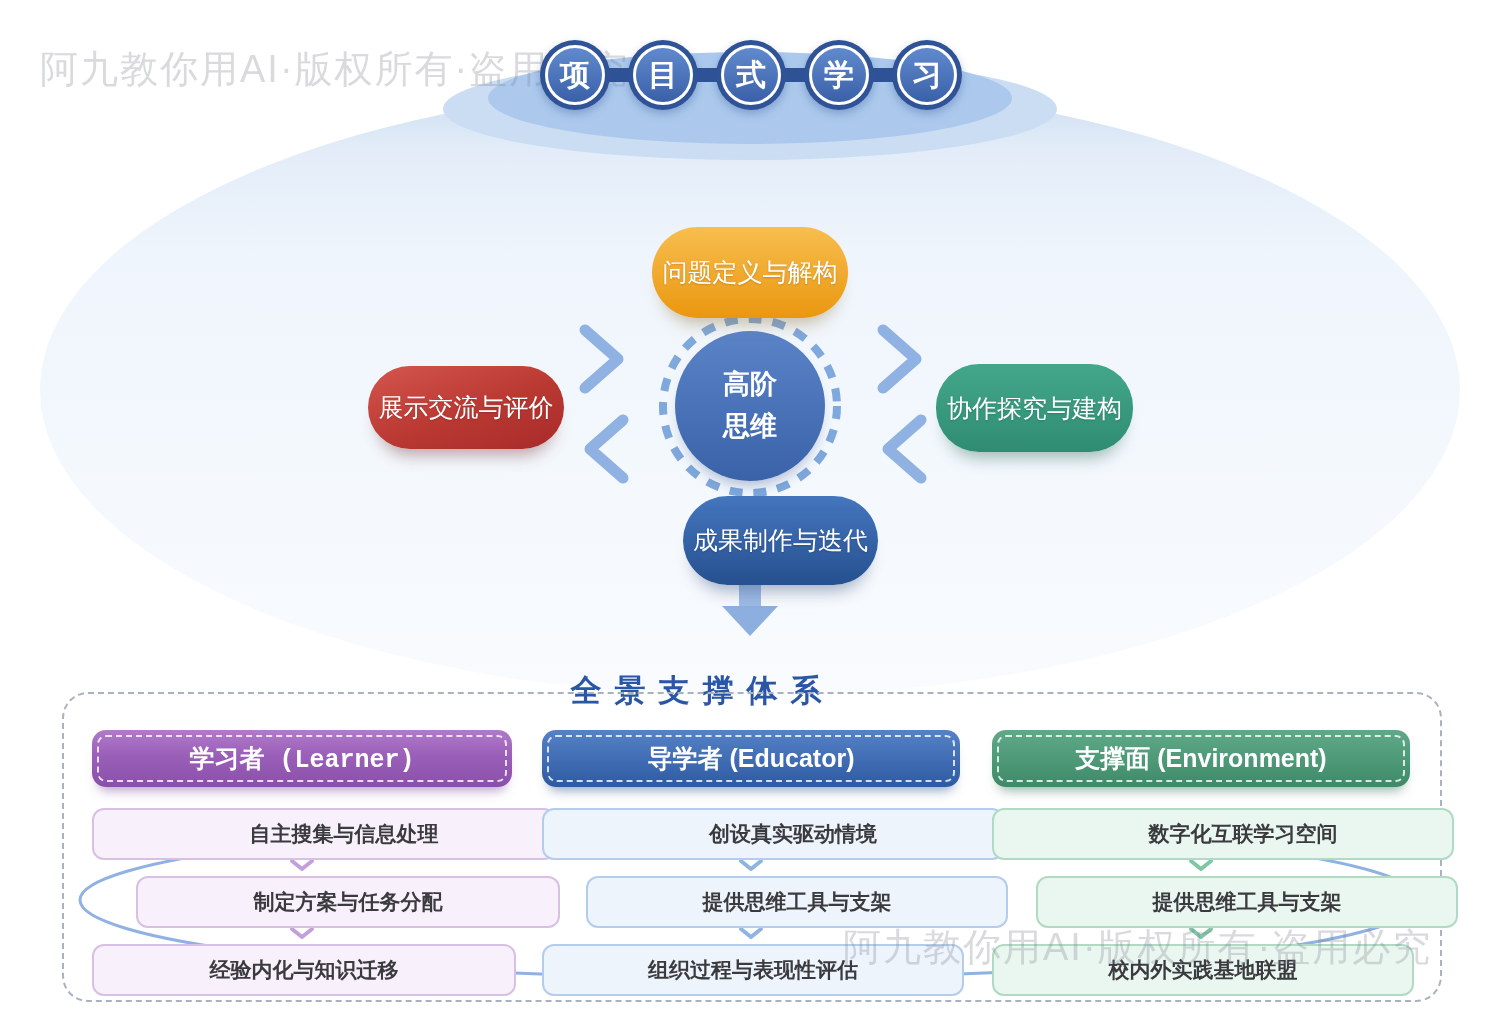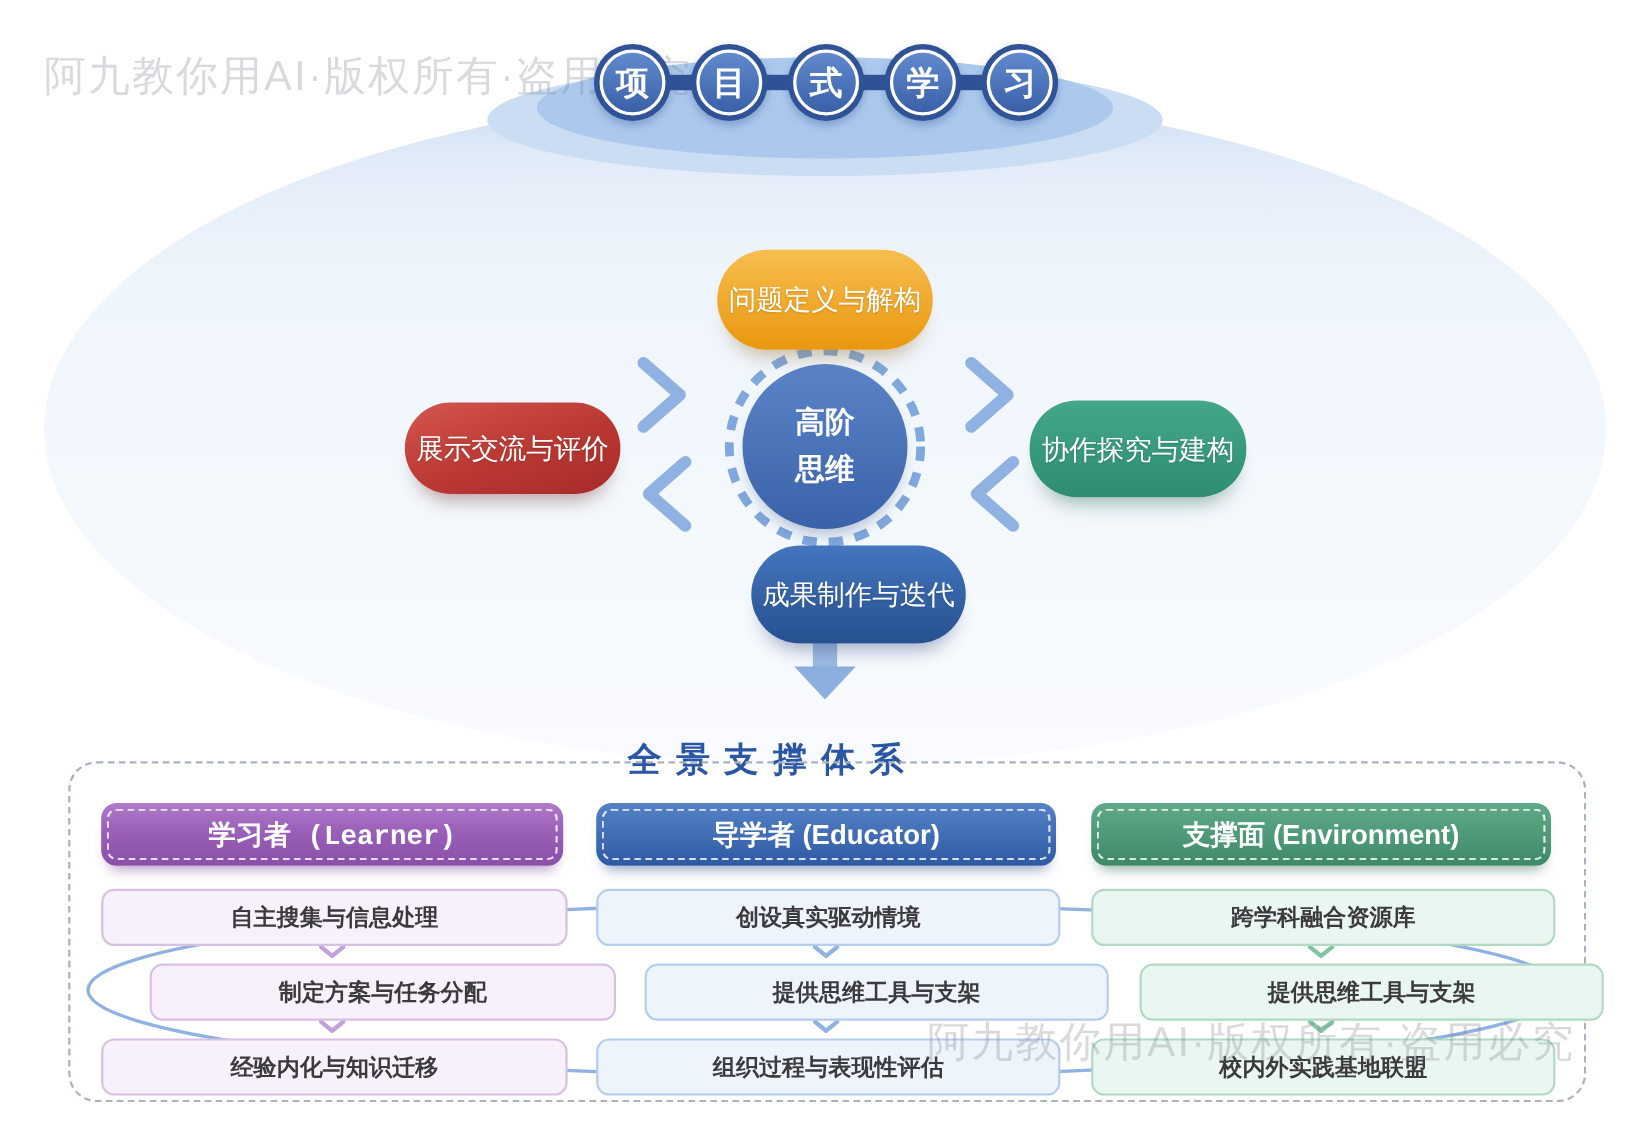--- a/index.html
+++ b/index.html
@@ -87,21 +87,21 @@
     box-shadow:0 10px 12px -7px rgba(50,80,140,0.55);}
   .hd-environment{background:linear-gradient(180deg,#5FA988 0%,#3E8A68 100%);
     box-shadow:0 10px 12px -7px rgba(50,110,85,0.55);}
   .hd-dash{position:absolute;left:5px;top:5px;right:5px;bottom:5px;border:2px dashed rgba(255,255,255,0.8);border-radius:9px;}
   .hd-label{position:relative;z-index:1;}
   .row{
     position:absolute;left:0;width:100%;height:48px;border-radius:12px;z-index:2;
     display:flex;align-items:center;justify-content:center;
     font-size:21px;font-weight:700;color:#3B3B3F;white-space:nowrap;
   }
-  .row-1{top:114px;} .row-2{top:182px;margin-left:44px;} .row-3{top:250px;}
+  .row-1{top:114px;padding-left:40px;} .row-2{top:182px;margin-left:44px;} .row-3{top:250px;}
   .row-learner{background:#F8F0FA;border:2px solid #D8C0E5;}
   .row-educator{background:#EEF4FC;border:2px solid #B4CDEC;}
   .row-environment{background:#EAF7F0;border:2px solid #B0DAC4;}
   .row-chev{position:absolute;left:50%;margin-left:-13px;z-index:1;}
   .rc-1{top:164px;} .rc-2{top:232px;}
 </style>
 </head>
 <body>
 
 <div class="canvas">
@@ -212,21 +212,21 @@
         <polyline points="3,3 13,11 23,3" fill="none" stroke="#8FB4E2" stroke-width="4" stroke-linecap="round" stroke-linejoin="round"></polyline>
       </svg>
       <div class="row row-educator row-3">组织过程与表现性评估</div>
     </div>
 
     <div class="col col-environment">
       <div class="col-header hd-environment">
         <div class="hd-dash"></div>
         <span class="hd-label">支撑面 (Environment)</span>
       </div>
-      <div class="row row-environment row-1">跨学科融合资源库</div>
+      <div class="row row-environment row-1">数字化互联学习空间</div>
       <svg class="row-chev rc-1" width="26" height="14">
         <polyline points="3,3 13,11 23,3" fill="none" stroke="#7FC6A4" stroke-width="4" stroke-linecap="round" stroke-linejoin="round"></polyline>
       </svg>
       <div class="row row-environment row-2">提供思维工具与支架</div>
       <svg class="row-chev rc-2" width="26" height="14">
         <polyline points="3,3 13,11 23,3" fill="none" stroke="#7FC6A4" stroke-width="4" stroke-linecap="round" stroke-linejoin="round"></polyline>
       </svg>
       <div class="row row-environment row-3">校内外实践基地联盟</div>
     </div>
   </div>

